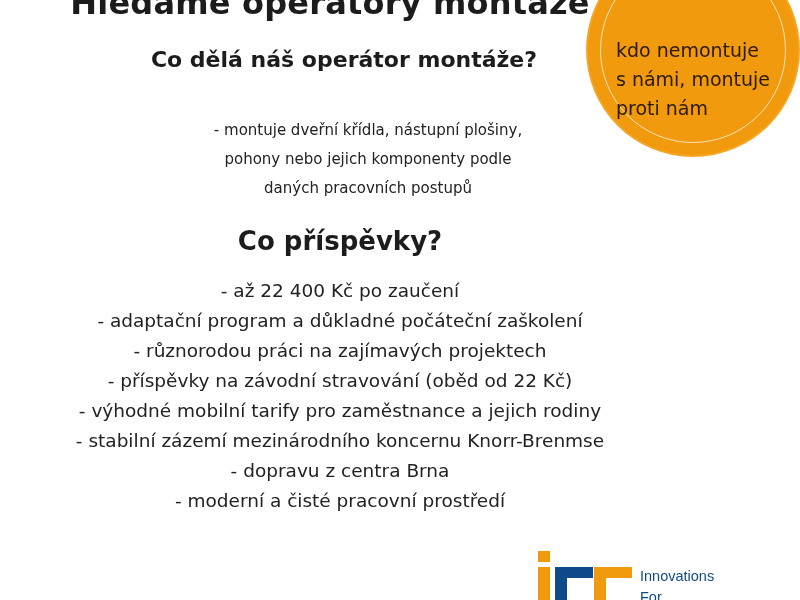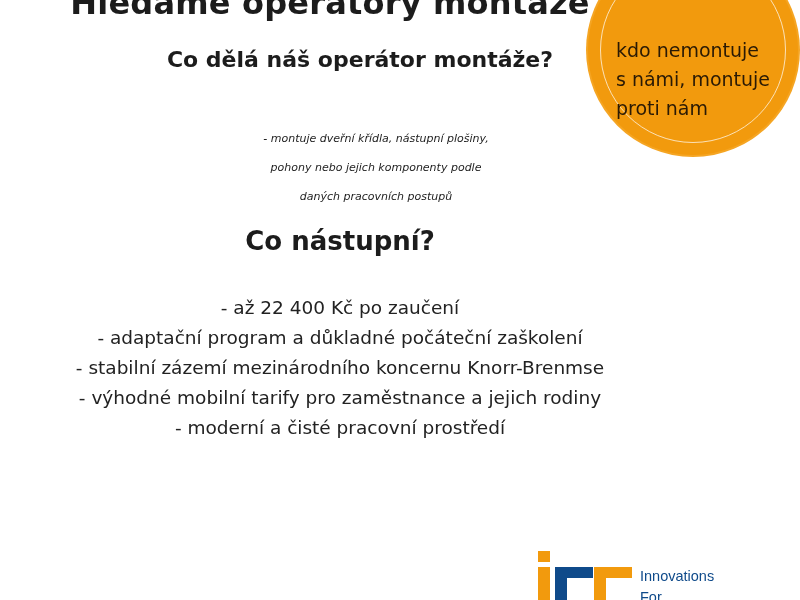--- a/index.html
+++ b/index.html
@@ -8,35 +8,34 @@
       background: #ffffff;
       font-family: "DejaVu Sans", sans-serif;
       color: #1e1e1e;
     }
     .title {
       position: absolute; left: 0; width: 660px; top: -16px;
       text-align: center; font-weight: bold; font-size: 32px;
       letter-spacing: 0.2px; color: #1c1c1c; margin: 0;
     }
     .subtitle {
-      position: absolute; left: 100px; width: 520px; top: 47px;
+      position: absolute; left: 84px; width: 520px; top: 47px;
       text-align: center; font-weight: bold; font-size: 22px; color: #1c1c1c; margin: 0;
     }
     .desc {
       position: absolute; left: 100px; width: 520px; top: 108px;
-      text-align: center; font-size: 11px; line-height: 29px; color: #222;
-      margin: 16px;
-      font-style: italic;
+      text-align: center; font-size: 15px; line-height: 29px; color: #222;
+      margin: 8px;
     }
     .offer-heading {
       position: absolute; left: 190px; width: 300px; top: 226px;
       text-align: center; font-weight: bold; font-size: 26px; color: #1c1c1c; margin: 0;
     }
     .offer-list {
-      position: absolute; left: 20px; width: 640px; top: 293px;
+      position: absolute; left: 20px; width: 640px; top: 276px;
       list-style: none; margin: 0; padding: 0;
       text-align: center; font-size: 18.5px; line-height: 30px; color: #222;
     }
     .offer-list li { margin: 0; padding: 0; white-space: nowrap; }
     .badge {
       position: absolute; left: 588px; top: -55px; width: 210px; height: 210px;
       border-radius: 50%; background: #f29a0d;
       display: flex; align-items: center; justify-content: center;
       box-shadow: 0 0 0 2px #f5a523;
     }
@@ -68,27 +67,30 @@
 
 <h1 class="title">Hledáme operátory montáže</h1>
 <h2 class="subtitle">Co dělá náš operátor montáže?</h2>
 
 <p class="desc">
   <span>-   montuje dveřní křídla, nástupní plošiny,</span><br>
   <span>pohony nebo jejich komponenty podle</span><br>
   <span>daných pracovních postupů</span>
 </p>
 
-<h2 class="offer-heading">Co nástupní?</h2>
+<h2 class="offer-heading">Co příspěvky?</h2>
 
 <ul class="offer-list">
   <li>- až 22 400 Kč po zaučení</li>
   <li>- adaptační program a důkladné počáteční zaškolení</li>
+  <li>- různorodou práci na zajímavých projektech</li>
+  <li>- příspěvky na závodní stravování (oběd od 22 Kč)</li>
+  <li>- výhodné mobilní tarify pro zaměstnance a jejich rodiny</li>
   <li>- stabilní zázemí mezinárodního koncernu Knorr-Brenmse</li>
-  <li>- výhodné mobilní tarify pro zaměstnance a jejich rodiny</li>
+  <li>- dopravu z centra Brna</li>
   <li>- moderní a čisté pracovní prostředí</li>
 </ul>
 
 <div class="badge">
   <div class="badge-text">
     <span>kdo nemontuje</span><br>
     <span>s námi, montuje</span><br>
     <span>proti nám</span>
   </div>
 </div>

